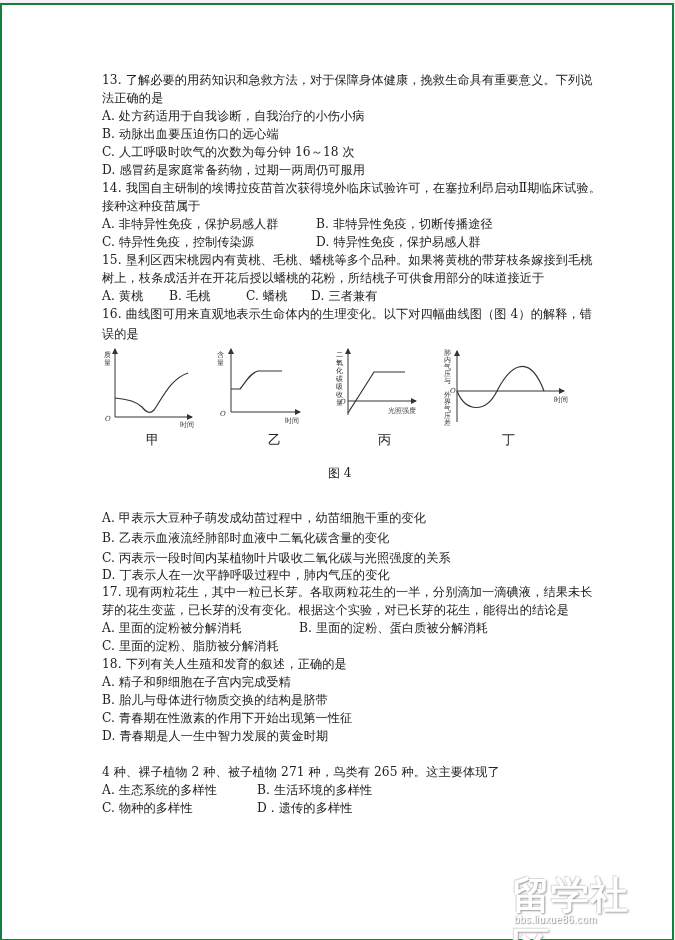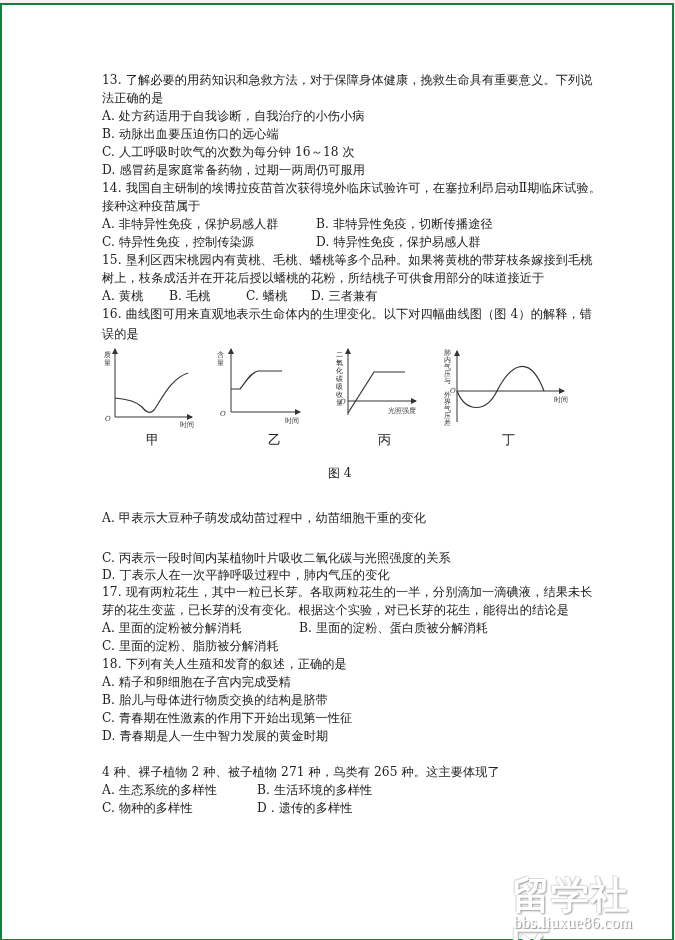--- a/index.html
+++ b/index.html
@@ -7,21 +7,21 @@
   .page { position:absolute; left:0; top:3px; width:670px; height:934px; background:#fff; border:2px solid #15803d; }
   .line { position:absolute; left:100px; font-size:12.2px; line-height:18px; white-space:nowrap; letter-spacing:0.1px; }
   .fig { position:absolute; }
   .fig svg { overflow:visible; }
   .fig-cap { position:absolute; font-size:13px; }
   .axis-lbl { font-size:7px; fill:#333; font-family:"DejaVu Serif",serif; }
   .caption { position:absolute; left:326px; top:460px; font-size:12px; }
   .wm { position:absolute; left:500px; top:865px; width:165px; height:65px; }
   .wm-big { position:absolute; left:10px; top:0; font-family:"DejaVu Sans",sans-serif; font-size:38px; font-weight:bold; color:#fff; letter-spacing:1px;
             text-shadow:1px 1px 2px #999, -1px -1px 0 #ddd; }
-  .wm-small { position:absolute; left:12px; top:44px; font-family:Liberation Serif, serif; font-size:16px; color:#fff;
+  .wm-small { position:absolute; left:12px; top:44px; font-family:Liberation Sans, sans-serif; font-size:10px; color:#fff;
             text-shadow:1px 1px 1px #888; letter-spacing:0.3px; }
 </style>
 </head>
 <body>
 
 <div class="page">
 
   <div class="line" style="top:66px">13. 了解必要的用药知识和急救方法，对于保障身体健康，挽救生命具有重要意义。下列说</div>
   <div class="line" style="top:84px">法正确的是</div>
   <div class="line" style="top:102px">A. 处方药适用于自我诊断，自我治疗的小伤小病</div>
@@ -127,20 +127,21 @@
       <text x="2" y="78" class="axis-lbl">差</text>
       <text x="8" y="46" class="axis-lbl" font-style="italic" font-size="8">O</text>
       <text x="112" y="55" class="axis-lbl">时间</text>
     </svg>
     <div class="fig-cap" style="left:60px;top:84px">丁</div>
   </div>
 
   <div class="caption">图 4</div>
 
   <div class="line" style="top:504px">A.  甲表示大豆种子萌发成幼苗过程中，幼苗细胞干重的变化</div>
+  <div class="line" style="top:524px">B.  乙表示血液流经肺部时血液中二氧化碳含量的变化</div>
   <div class="line" style="top:544px">C.  丙表示一段时间内某植物叶片吸收二氧化碳与光照强度的关系</div>
   <div class="line" style="top:561px">D.  丁表示人在一次平静呼吸过程中，肺内气压的变化</div>
 
   <div class="line" style="top:578px">17. 现有两粒花生，其中一粒已长芽。各取两粒花生的一半，分别滴加一滴碘液，结果未长</div>
   <div class="line" style="top:596px">芽的花生变蓝，已长芽的没有变化。根据这个实验，对已长芽的花生，能得出的结论是</div>
   <div class="line" style="top:614px">A.  里面的淀粉被分解消耗</div>
   <div class="line" style="top:614px;left:297px">B.  里面的淀粉、蛋白质被分解消耗</div>
   <div class="line" style="top:632px">C.  里面的淀粉、脂肪被分解消耗</div>
 
   <div class="line" style="top:650px">18. 下列有关人生殖和发育的叙述，正确的是</div>

